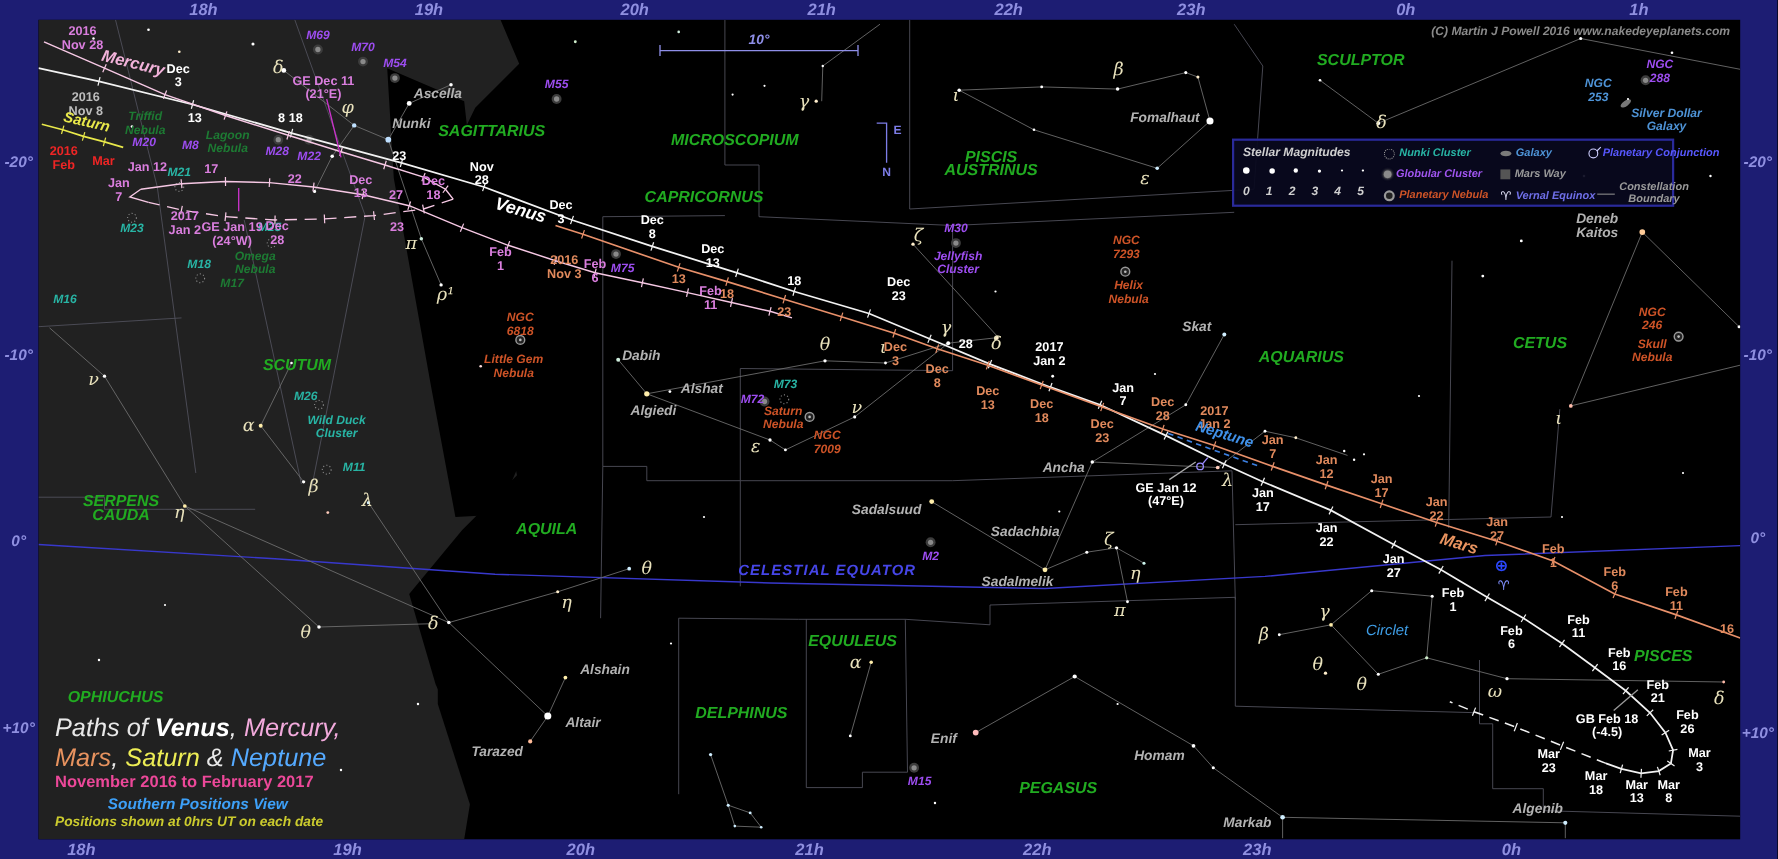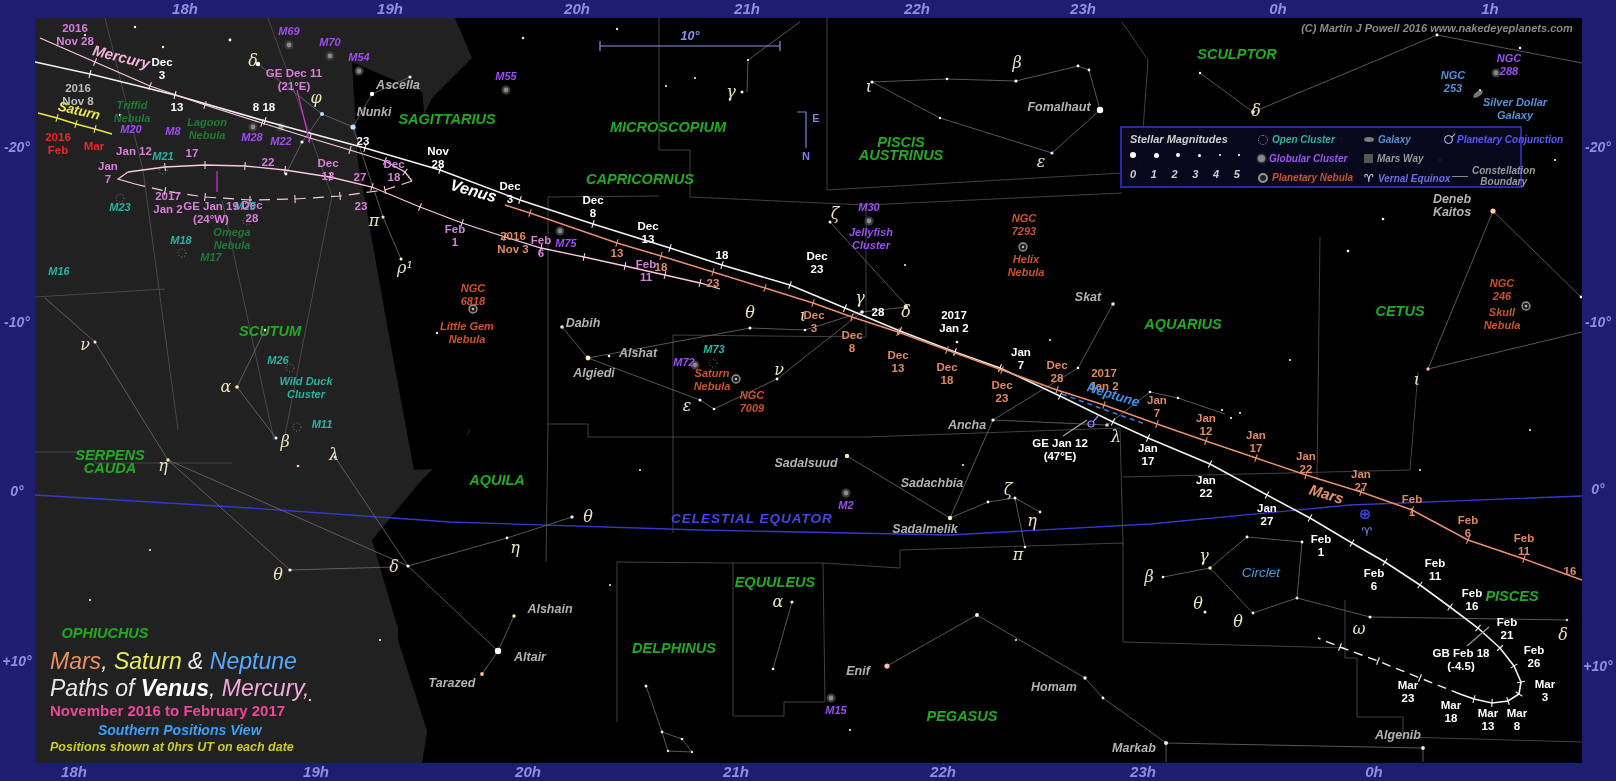--- a/index.html
+++ b/index.html
@@ -639,21 +639,21 @@
     <div class="lg-nums">
       <span>0</span>
         <span>1</span>
       <span>2</span>
         <span>3</span>
       <span>4</span>
         <span>5</span>
     </div>
     <div class="lg-item" style="left:136px;top:6px;color:#28b4a4">
       <span class="ic ic-oc"></span>
-      <span>Open Cluster</span>
+      <span>Nunki Cluster</span>
       </div>
     <div class="lg-item" style="left:136px;top:25px;color:#a055f0">
       <span class="ic ic-gc"></span>
       <span>Globular Cluster</span>
       </div>
     <div class="lg-item" style="left:136px;top:44px;color:#cd5327">
       <span class="ic ic-pn"></span>
       <span>Planetary Nebula</span>
       </div>
     <div class="lg-item" style="left:242px;top:6px;color:#4e93d6">
@@ -673,22 +673,22 @@
       <span>Planetary Conjunction</span>
       </div>
     <div class="lg-item" style="left:330px;top:37px;color:#9a9a9a;width:64px;white-space:normal;text-align:center;line-height:1.1">
       <span class="ic ic-bnd"></span>
       <span>Constellation Boundary</span>
       </div>
   </div>
 
   <div id="title-block">
     <div class="tb-l12">
-      <span class="tb-mars">Mars</span><span>, </span><span class="tb-saturn">Saturn</span><span> &amp; </span><span class="tb-neptune">Neptune</span>
+      <span>Paths of </span><span class="tb-venus">Venus</span><span>, </span><span class="tb-mercury">Mercury,</span>
     </div>
     <div class="tb-l12">
-      <span>Paths of </span><span class="tb-venus">Venus</span><span>, </span><span class="tb-mercury">Mercury,</span>
+      <span class="tb-mars">Mars</span><span>, </span><span class="tb-saturn">Saturn</span><span> &amp; </span><span class="tb-neptune">Neptune</span>
     </div>
     <div class="tb-l3">November 2016 to February 2017</div>
     <div class="tb-l4">Southern Positions View</div>
     <div class="tb-l5">Positions shown at 0hrs UT on each date</div>
   </div>
 </div>
 
 </body></html>

